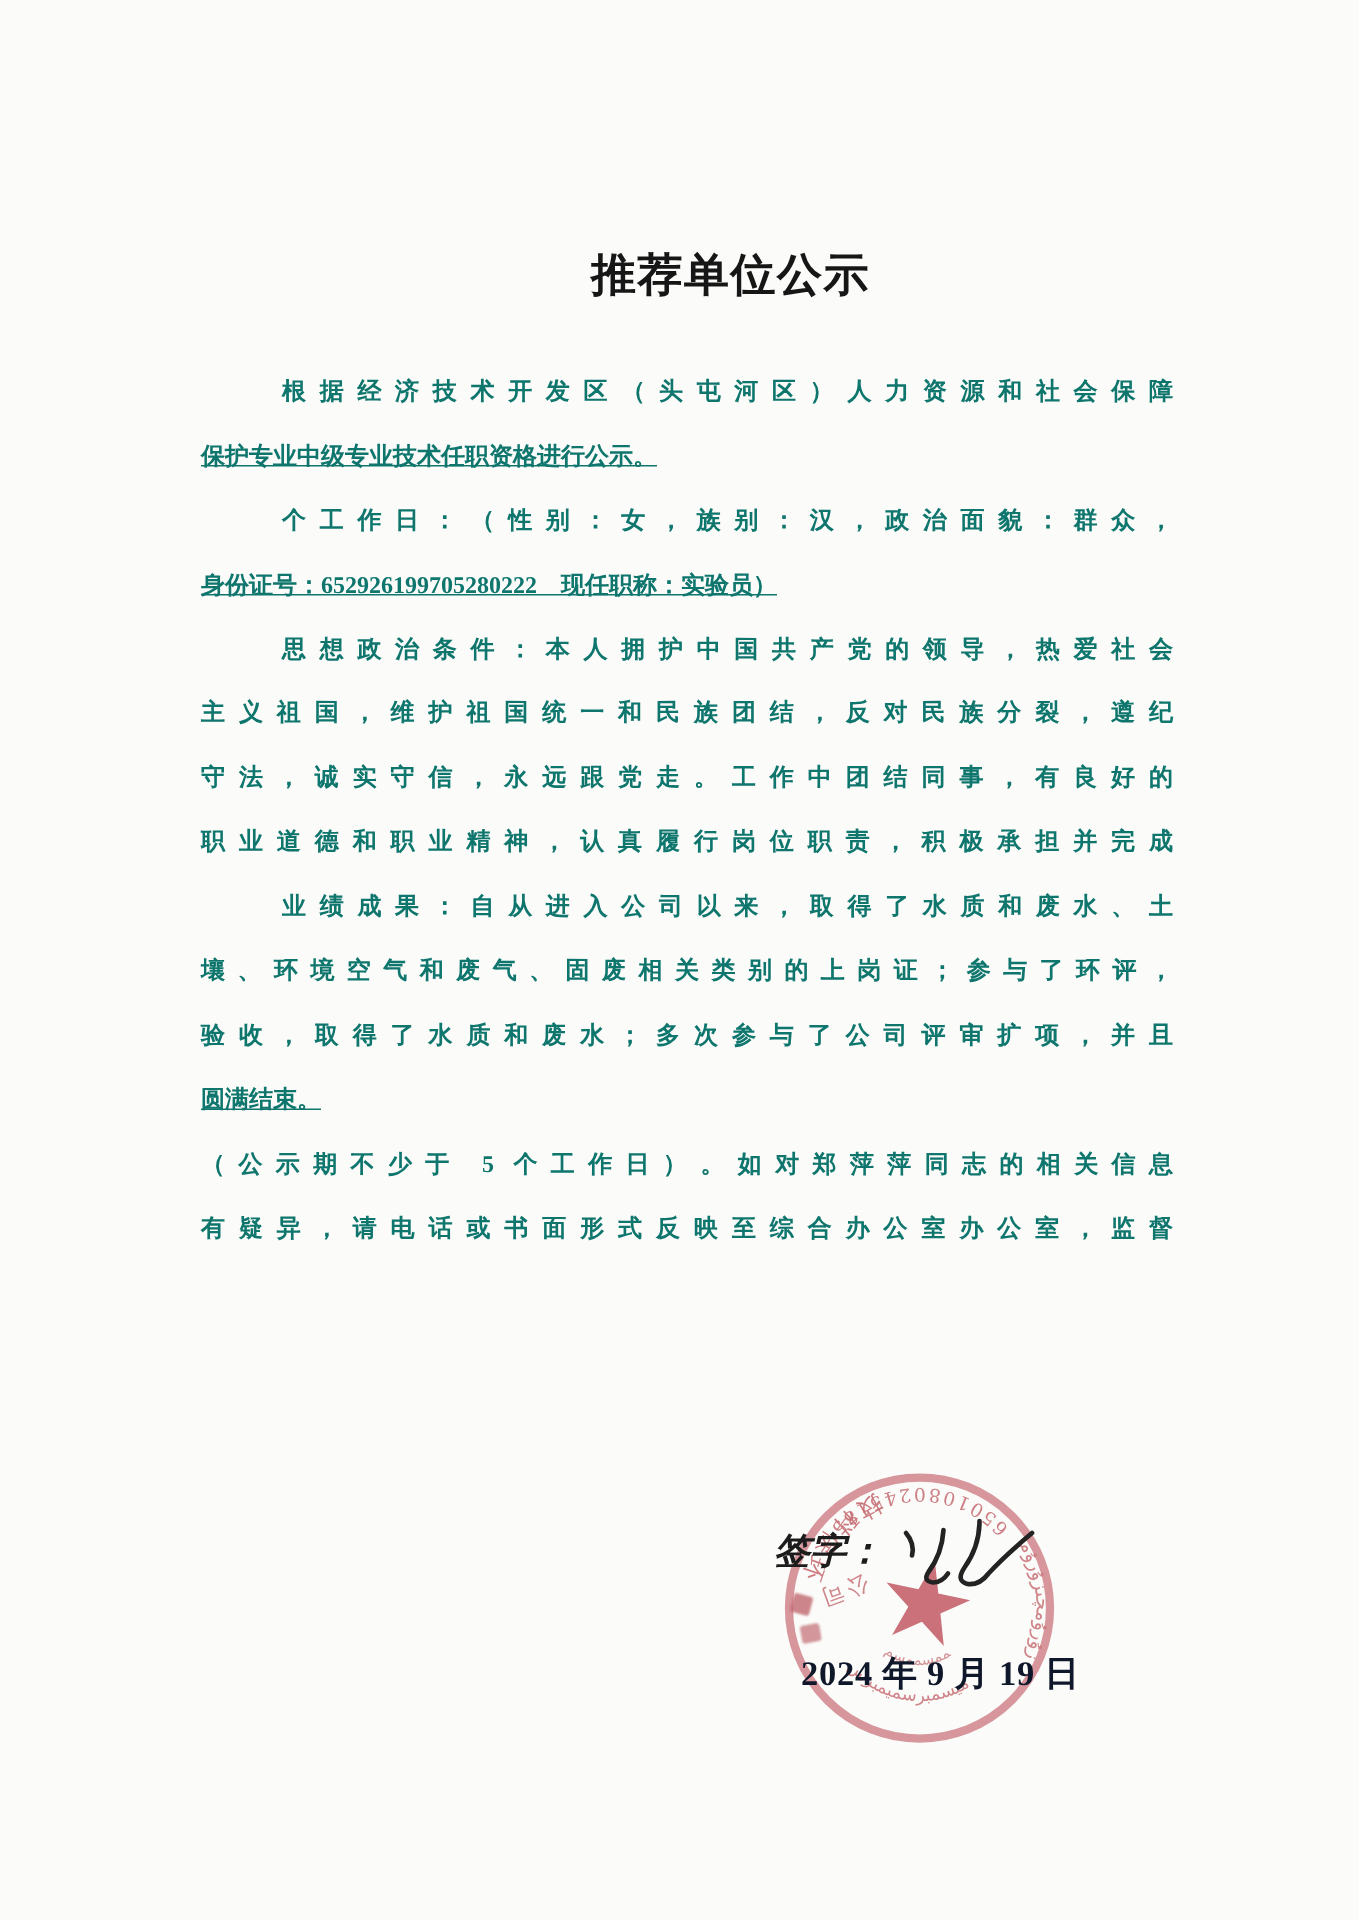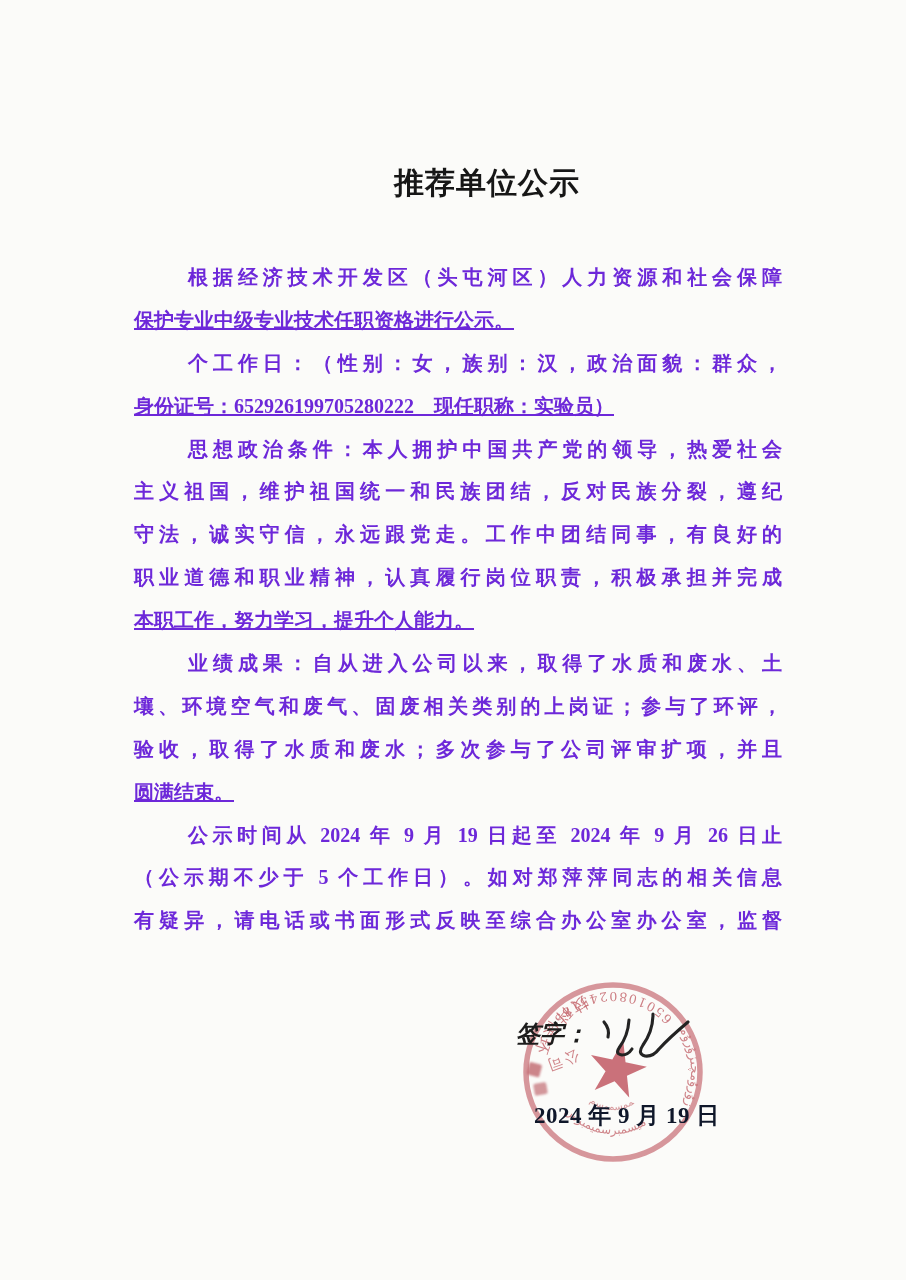--- a/index.html
+++ b/index.html
@@ -10,23 +10,23 @@
     color:#1e1e1e;
   }
   .page{position:absolute;inset:0;}
   .doc-title{
     position:absolute;top:163px;left:0;width:906px;
     text-align:center;transform:translateX(34px);
     font-size:30px;font-weight:700;letter-spacing:1px;
     color:#161616;
   }
   .doc-body{
-    position:absolute;left:134px;top:256px;width:648px;
-    font-size:20px;font-weight:600;line-height:42.9px;
-    color:#6d28d9;
+    position:absolute;left:134px;top:241px;width:648px;
+    font-size:16px;font-weight:600;line-height:42.9px;
+    color:#0f766e;
   }
   .line{
     text-align:justify;text-align-last:justify;
     text-justify:inter-character;
     white-space:nowrap;height:42.9px;overflow:visible;
   }
   .line.last{text-align-last:left;text-decoration:underline;}
   .line.indent{text-indent:54px;}
   .sig-label{
     position:absolute;left:516px;top:1018px;
@@ -102,26 +102,24 @@
 
   <div class="doc-body">
       <div class="line indent">根据经济技术开发区（头屯河区）人力资源和社会保障</div>
       <div class="line last">保护专业中级专业技术任职资格进行公示。</div>
       <div class="line indent">个工作日：（性别：女，族别：汉，政治面貌：群众，</div>
       <div class="line last">身份证号：652926199705280222　现任职称：实验员）</div>
       <div class="line indent">思想政治条件：本人拥护中国共产党的领导，热爱社会</div>
       <div class="line">主义祖国，维护祖国统一和民族团结，反对民族分裂，遵纪</div>
       <div class="line">守法，诚实守信，永远跟党走。工作中团结同事，有良好的</div>
       <div class="line">职业道德和职业精神，认真履行岗位职责，积极承担并完成</div>
-      <div class="line last">本职工作，努力学习，提升个人能力。</div>
       <div class="line indent">业绩成果：自从进入公司以来，取得了水质和废水、土</div>
       <div class="line">壤、环境空气和废气、固废相关类别的上岗证；参与了环评，</div>
       <div class="line">验收，取得了水质和废水；多次参与了公司评审扩项，并且</div>
       <div class="line last">圆满结束。</div>
-      <div class="line indent">公示时间从 2024 年 9 月 19 日起至 2024 年 9 月 26 日止</div>
       <div class="line">（公示期不少于 5 个工作日）。如对郑萍萍同志的相关信息</div>
       <div class="line">有疑异，请电话或书面形式反映至综合办公室办公室，监督</div>
     </div>
 
   <div class="sig-label">签字：</div>
   <svg class="sig-svg" viewBox="0 0 110 65" aria-hidden="true">
     <g fill="none" stroke="#232323" stroke-width="3.1" stroke-linecap="round" stroke-linejoin="round">
       <path d="M 9 17 Q 15 24 13 32"></path>
       <path d="M 34 15 Q 33 31 24 43 Q 20 49 27 50 Q 33 50 37 44"></path>
       <path d="M 58 9 Q 58 26 48 40 Q 42 49 50 51 Q 58 52 64 44 Q 74 33 93 17"></path>

